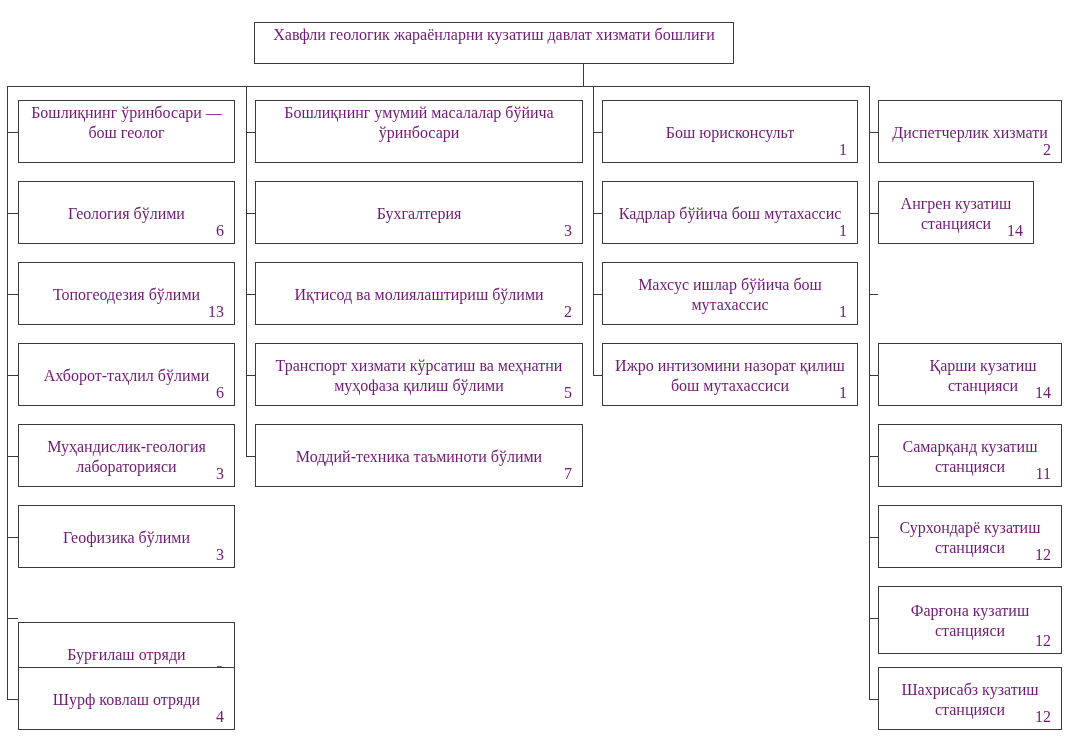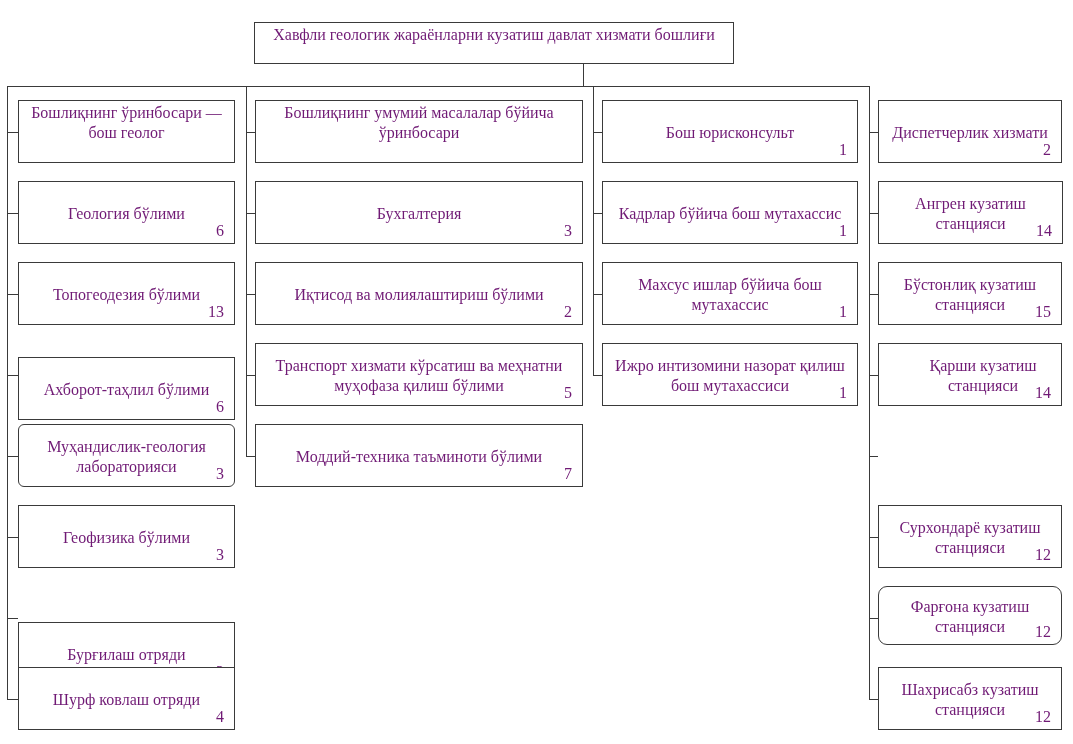--- a/index.html
+++ b/index.html
@@ -67,26 +67,26 @@
     <div class="box" style="left: 18px; top: 181px; width: 217px; height: 63px; align-items: center;">
       <div class="label">Геология бўлими</div>
       <div class="count">6</div>
     </div>
     <div class="hline" style="left: 7px; top: 212.5px; width: 11px;"></div>
     <div class="box" style="left: 18px; top: 262px; width: 217px; height: 63px;">
       <div class="label">Топогеодезия бўлими</div>
       <div class="count">13</div>
     </div>
     <div class="hline" style="left: 7px; top: 293.5px; width: 11px;"></div>
-    <div class="box" style="left: 18px; top: 343px; width: 217px; height: 63px; margin-top: 14px;">
+    <div class="box" style="left: 18px; top: 343px; width: 217px; height: 63px;">
       <div class="label">Ахборот-таҳлил бўлими</div>
       <div class="count">6</div>
     </div>
     <div class="hline" style="left: 7px; top: 374.5px; width: 11px;"></div>
-    <div class="box" style="left: 18px; top: 424px; width: 217px; height: 63px; border-radius: 6px;">
+    <div class="box" style="left: 18px; top: 424px; width: 217px; height: 63px;">
       <div class="label">Муҳандислик-геология лабораторияси</div>
       <div class="count">3</div>
     </div>
     <div class="hline" style="left: 7px; top: 455.5px; width: 11px;"></div>
     <div class="box" style="left: 18px; top: 505px; width: 217px; height: 63px;">
       <div class="label">Геофизика бўлими</div>
       <div class="count">3</div>
     </div>
     <div class="hline" style="left: 7px; top: 536.5px; width: 11px;"></div>
     <div class="box" style="left: 18px; top: 586px; width: 217px; height: 63px; margin-top: 36px;">
@@ -144,42 +144,42 @@
       <div class="label">Ижро интизомини назорат қилиш бош мутахассиси</div>
       <div class="count">1</div>
     </div>
     <div class="hline" style="left: 593px; top: 374.5px; width: 9px;"></div>
     <div class="vline" style="left: 593px; top: 86px; height: 288.5px;"></div>
     <div class="box" style="left: 878px; top: 100px; width: 184px; height: 63px;">
       <div class="label">Диспетчерлик хизмати</div>
       <div class="count">2</div>
     </div>
     <div class="hline" style="left: 869px; top: 131.5px; width: 9px;"></div>
-    <div class="box" style="left: 878px; top: 181px; width: 185px; height: 63px;">
+    <div class="box" style="left: 878px; top: 181px; width: 156px; height: 63px;">
       <div class="label">Ангрен кузатиш станцияси</div>
       <div class="count">14</div>
     </div>
     <div class="hline" style="left: 869px; top: 212.5px; width: 9px;"></div>
-    <div class="box" style="left: 878px; top: 262px; width: 184px; height: 63px;">
-      <div class="label">Бўстонлиқ кузатиш станцияси</div>
-      <div class="count">15</div>
-    </div>
     <div class="hline" style="left: 869px; top: 293.5px; width: 9px;"></div>
     <div class="box" style="left: 878px; top: 343px; width: 184px; height: 63px; padding-left: 26px;">
       <div class="label">Қарши кузатиш станцияси</div>
       <div class="count">14</div>
     </div>
     <div class="hline" style="left: 869px; top: 374.5px; width: 9px;"></div>
+    <div class="box" style="left: 878px; top: 424px; width: 184px; height: 63px;">
+      <div class="label">Самарқанд кузатиш станцияси</div>
+      <div class="count">11</div>
+    </div>
     <div class="hline" style="left: 869px; top: 455.5px; width: 9px;"></div>
     <div class="box" style="left: 878px; top: 505px; width: 184px; height: 63px;">
       <div class="label">Сурхондарё кузатиш станцияси</div>
       <div class="count">12</div>
     </div>
     <div class="hline" style="left: 869px; top: 536.5px; width: 9px;"></div>
-    <div class="box" style="left: 878px; top: 586px; width: 184px; height: 59px; border-radius: 9px;">
+    <div class="box" style="left: 878px; top: 586px; width: 184px; height: 68px;">
       <div class="label">Фарғона кузатиш станцияси</div>
       <div class="count">12</div>
     </div>
     <div class="hline" style="left: 869px; top: 617.5px; width: 9px;"></div>
     <div class="box" style="left: 878px; top: 667px; width: 184px; height: 63px;">
       <div class="label">Шахрисабз кузатиш станцияси</div>
       <div class="count">12</div>
     </div>
     <div class="hline" style="left: 869px; top: 698.5px; width: 9px;"></div>
     <div class="vline" style="left: 869px; top: 86px; height: 612.5px;"></div>

